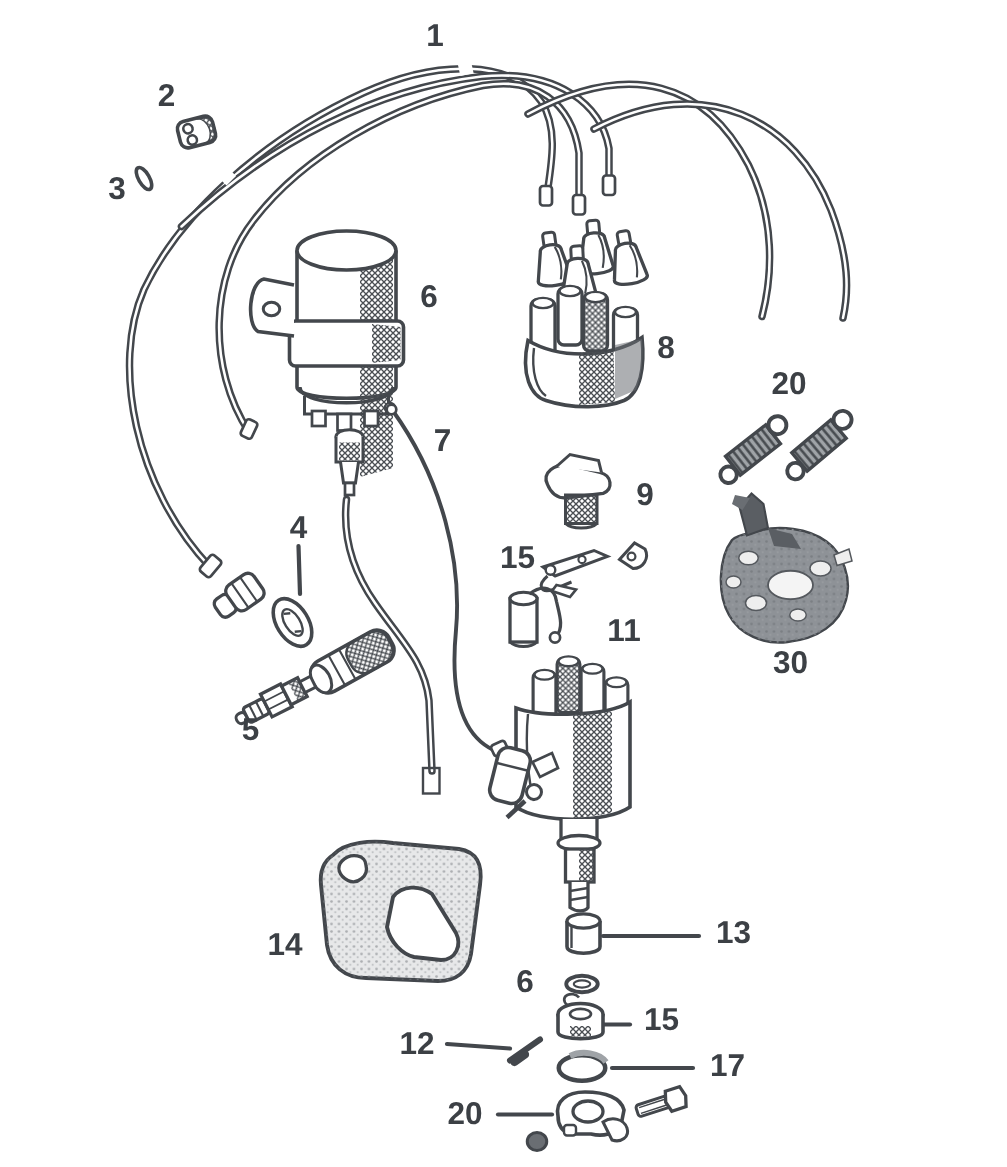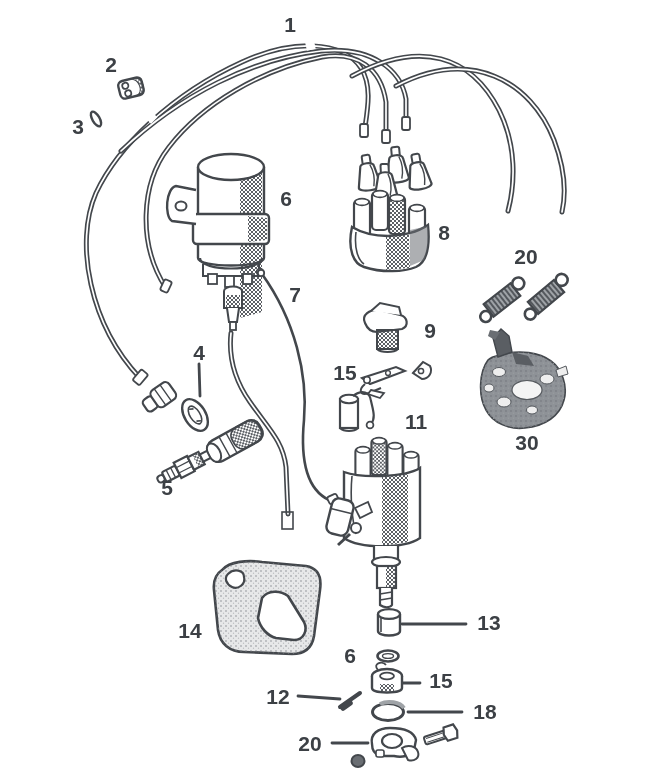--- a/index.html
+++ b/index.html
@@ -328,18 +328,18 @@
 <div class="callout" style="left:295px;top:294px">7</div>
 <div class="callout" style="left:444px;top:232px">8</div>
 <div class="callout" style="left:430px;top:330px">9</div>
 <div class="callout" style="left:345px;top:372px">15</div>
 <div class="callout" style="left:416px;top:421px">11</div>
 <div class="callout" style="left:190px;top:630px">14</div>
 <div class="callout" style="left:489px;top:622px">13</div>
 <div class="callout" style="left:350px;top:655px">6</div>
 <div class="callout" style="left:441px;top:680px">15</div>
 <div class="callout" style="left:278px;top:696px">12</div>
-<div class="callout" style="left:485px;top:711px">18</div>
+<div class="callout" style="left:485px;top:711px">17</div>
 <div class="callout" style="left:310px;top:743px">20</div>
 <div class="callout" style="left:526px;top:256px">20</div>
 <div class="callout" style="left:527px;top:442px">30</div>
 
 </div>
 
 </body></html>

